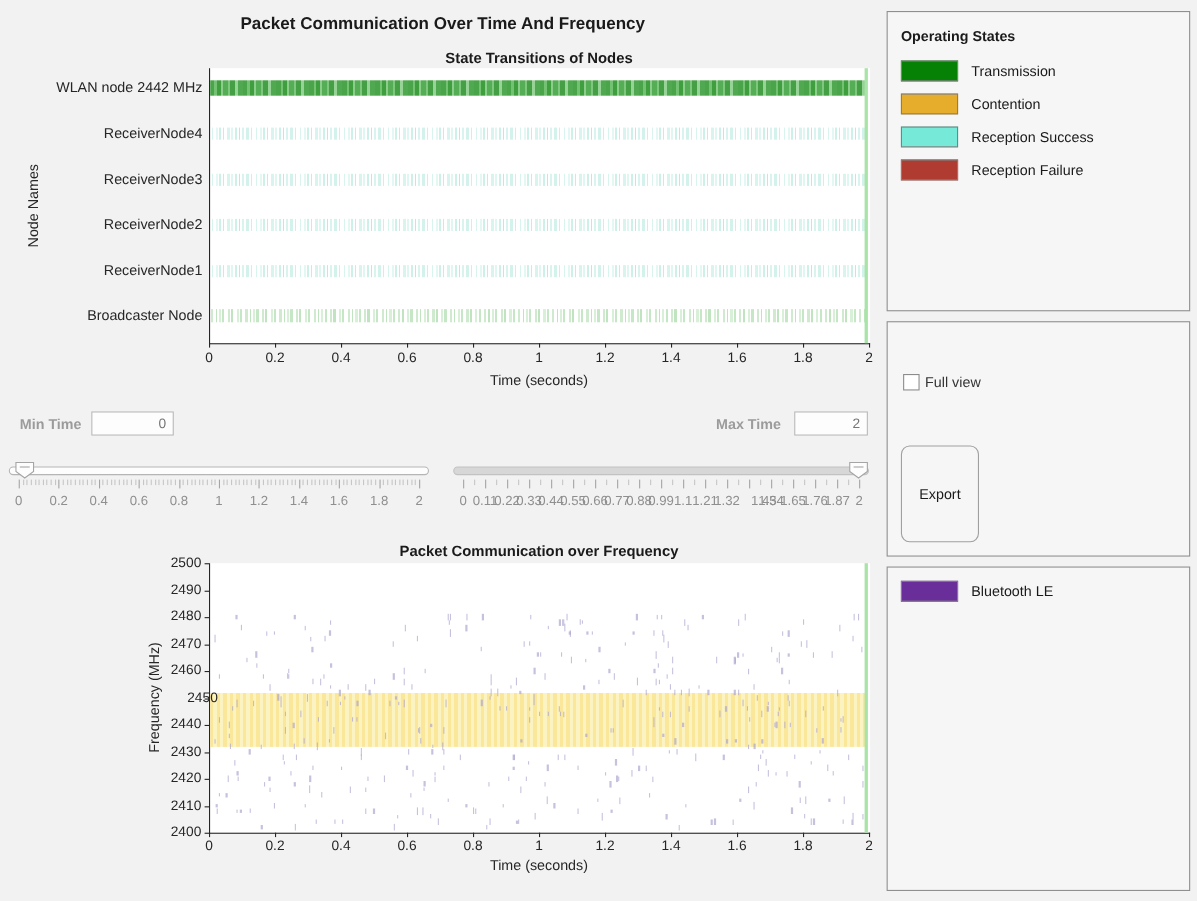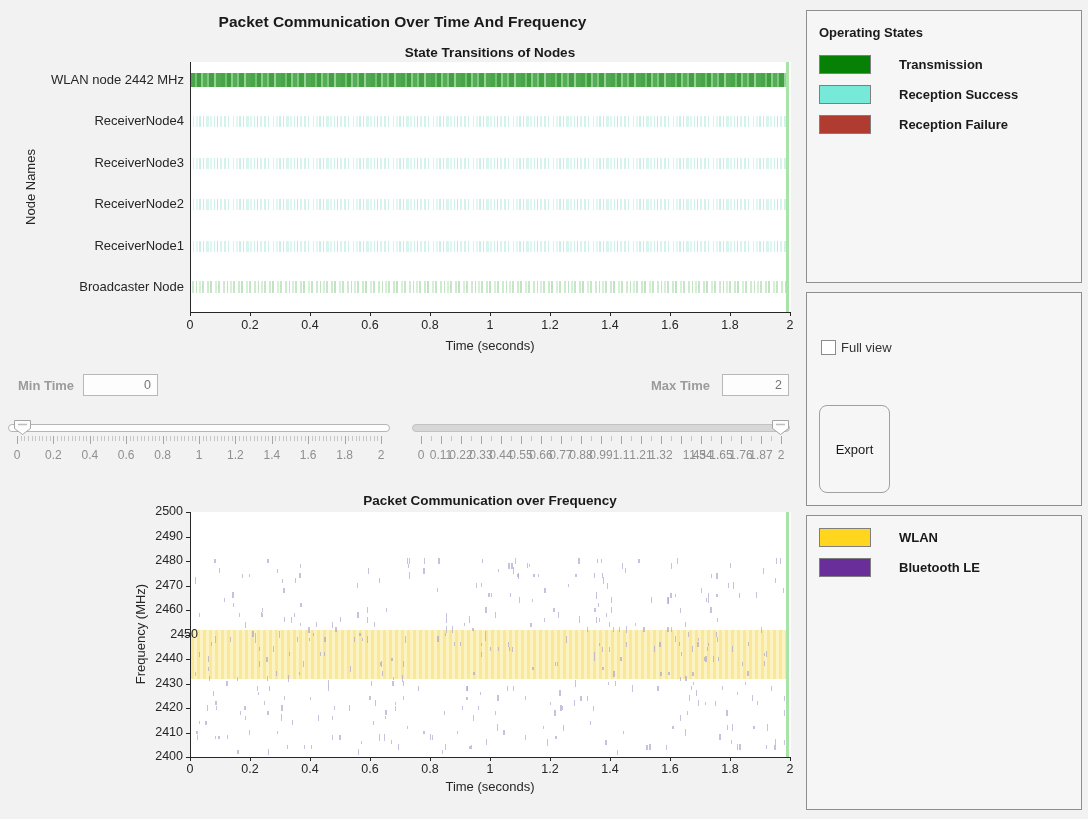--- a/index.html
+++ b/index.html
@@ -28,21 +28,21 @@
   .track{position:absolute;left:0;right:0;top:4px;height:8px;border-radius:4px;box-sizing:border-box;}
   .track-empty{background:#fdfdfd;border:1px solid #b5b5b5;}
   .track-full{background:#d7d7d7;border:1px solid #c2c2c2;}
   .handle{position:absolute;top:-1px;}
   .stick{position:absolute;width:1px;top:0;}
   .slbl{position:absolute;width:50px;text-align:center;font-size:12px;color:#8f8f8f;white-space:nowrap;}
   .panel{position:absolute;background:#f6f6f6;border:1px solid #8f8f8f;box-sizing:border-box;}
   .panel-title{position:absolute;left:12px;top:14px;font-size:13px;font-weight:bold;color:#1a1a1a;}
   .lg-row{display:flex;align-items:center;height:30px;padding-left:12px;}
   .lg-sw{width:52px;height:19px;border:1px solid #7f7f7f;box-sizing:border-box;flex:0 0 auto;}
-  .lg-lb{margin-left:28px;font-size:13px;color:#1a1a1a;white-space:nowrap;font-weight:bold;}
+  .lg-lb{margin-left:12px;font-size:13px;color:#1a1a1a;white-space:nowrap;}
   .cbx{appearance:none;-webkit-appearance:none;width:15px;height:15px;border:1px solid #8c8c8c;background:#ffffff;margin:0;}
   .cb-label{font-size:13px;color:#333;margin-left:5px;}
   .export-btn{position:absolute;left:12px;top:112px;width:71px;height:88px;border:1px solid #a0a0a0;border-radius:8px;
               background:#f6f6f6;font-family:"Liberation Sans",sans-serif;font-size:13px;color:#1a1a1a;cursor:pointer;}
   .ble-dash{position:absolute;background:rgba(167,162,205,0.65);}
 </style>
 </head>
 <body>
 
 <div class="app">
@@ -643,44 +643,44 @@
   <div class="abs x-label" style="left:190px;top:779px;">Time (seconds)</div>
 
   <div class="panel" style="left:806px;top:10px;width:276px;height:273px;">
     <div class="panel-title">Operating States</div>
     <div id="state-legend-list" style="position:absolute;left:0;top:38px;right:0;">
         <div class="lg-row">
           <div class="lg-sw" style="background: rgb(6, 129, 6);"></div>
           <div class="lg-lb">Transmission</div>
         </div>
         <div class="lg-row">
+          <div class="lg-sw" style="background: rgb(230, 172, 44);"></div>
+          <div class="lg-lb">Contention</div>
+        </div>
+        <div class="lg-row">
           <div class="lg-sw" style="background: rgb(118, 233, 216);"></div>
           <div class="lg-lb">Reception Success</div>
         </div>
         <div class="lg-row">
           <div class="lg-sw" style="background: rgb(176, 59, 48);"></div>
           <div class="lg-lb">Reception Failure</div>
         </div>
       </div>
   </div>
 
   <div class="panel" style="left:806px;top:292px;width:276px;height:214px;">
     <div style="position:absolute;left:14px;top:47px;display:flex;align-items:center;">
       <input type="checkbox" class="cbx" style="">
       <span class="cb-label">Full view</span>
     </div>
     <button class="export-btn">Export</button>
   </div>
 
   <div class="panel" style="left:806px;top:515px;width:276px;height:295px;">
     <div id="freq-legend-list" style="position:absolute;left:0;top:6px;right:0;">
-        <div class="lg-row">
-          <div class="lg-sw" style="background: rgb(255, 213, 30);"></div>
-          <div class="lg-lb">WLAN</div>
-        </div>
         <div class="lg-row">
           <div class="lg-sw" style="background: rgb(106, 46, 155);"></div>
           <div class="lg-lb">Bluetooth LE</div>
         </div>
       </div>
   </div>
 
 <div class="abs cat-label" style="left: 0px; top: 72px;">WLAN node 2442 MHz</div>
     <div class="abs cat-label" style="left: 0px; top: 113px;">ReceiverNode4</div>
     <div class="abs cat-label" style="left: 0px; top: 155px;">ReceiverNode3</div>

